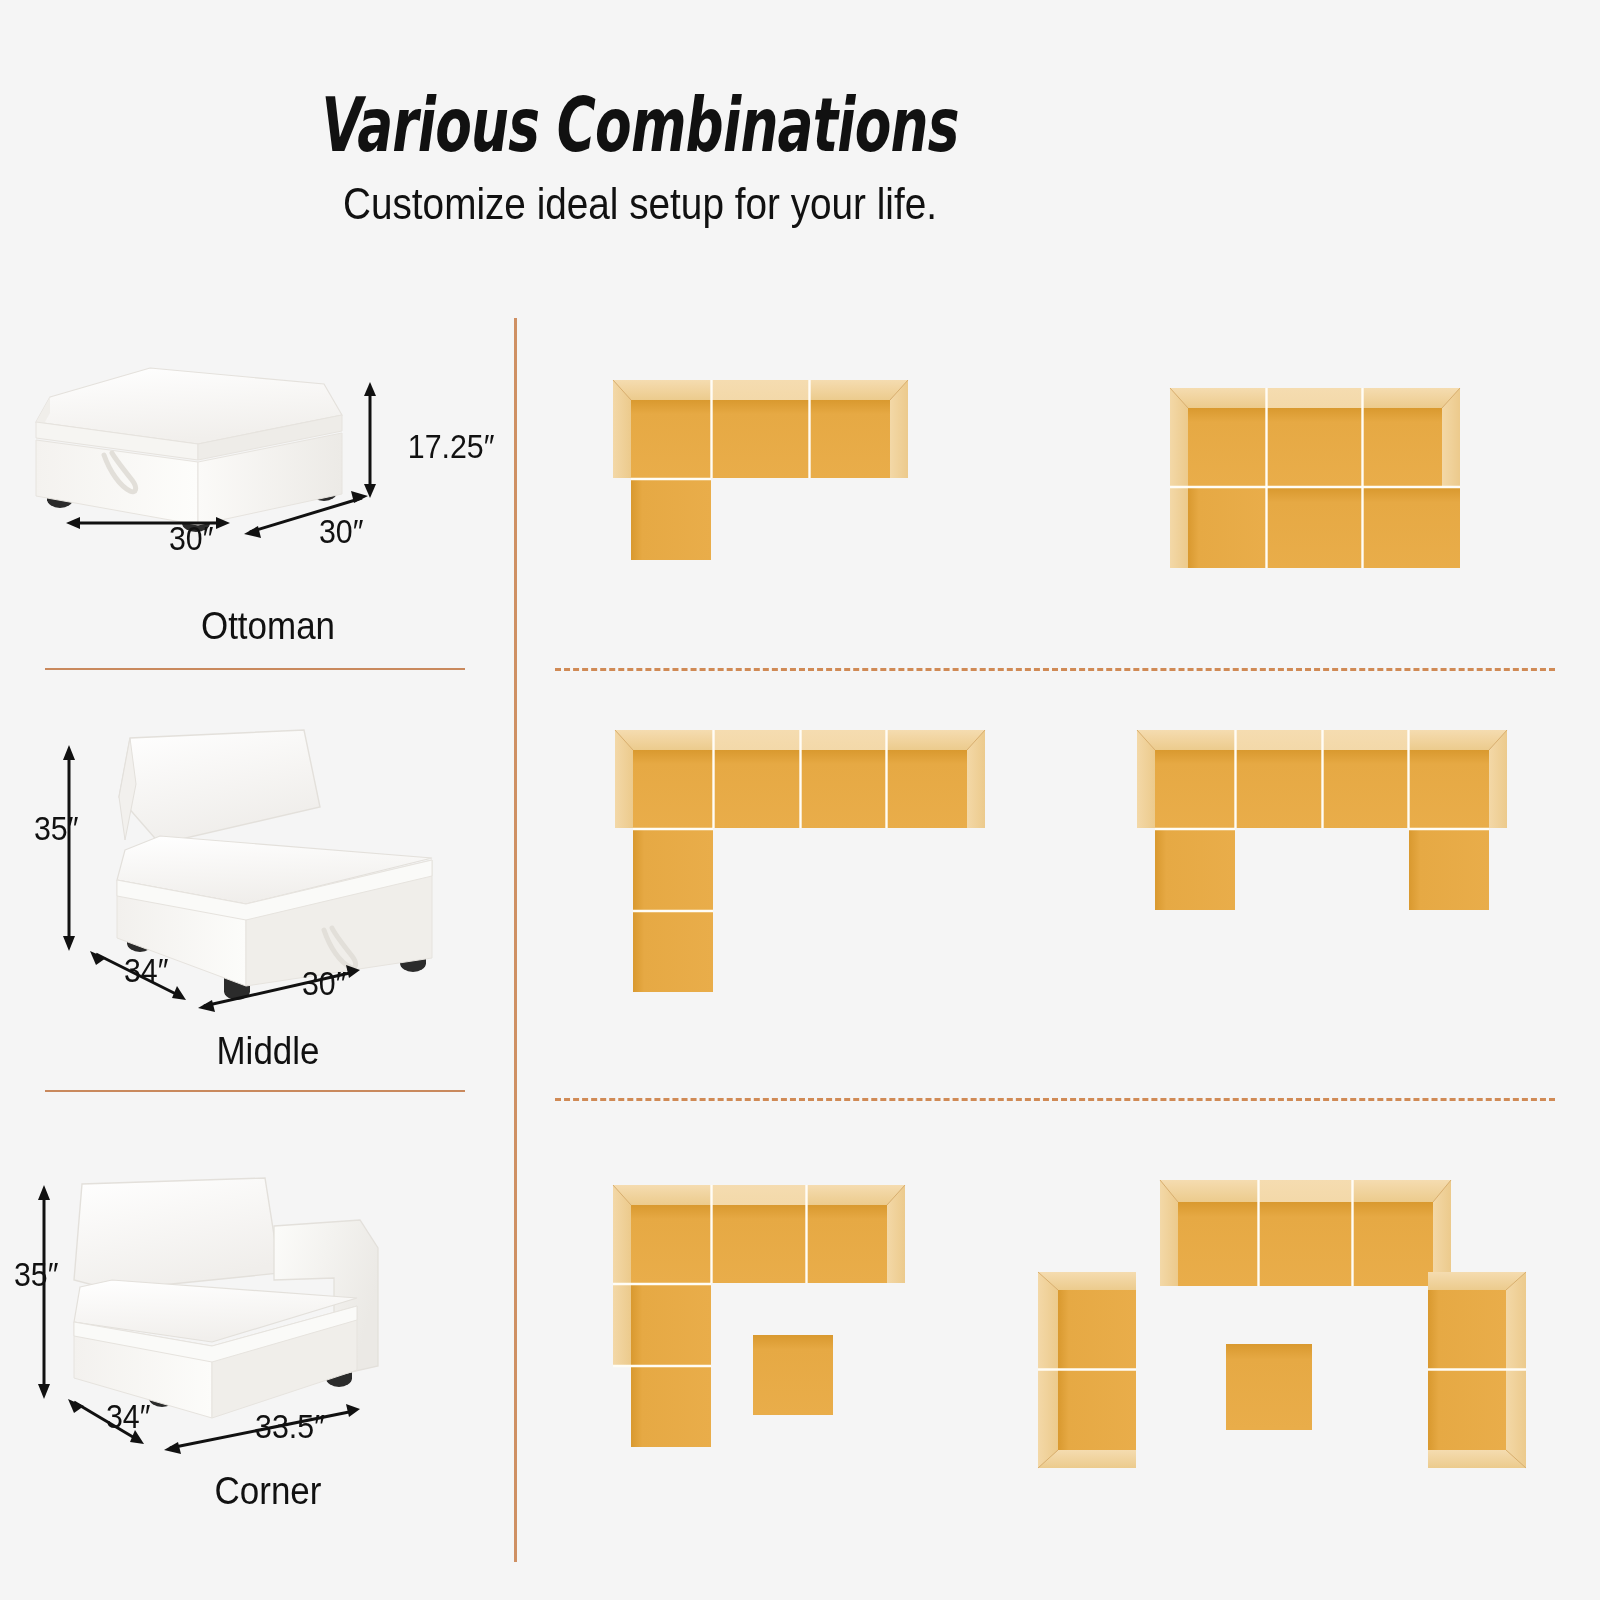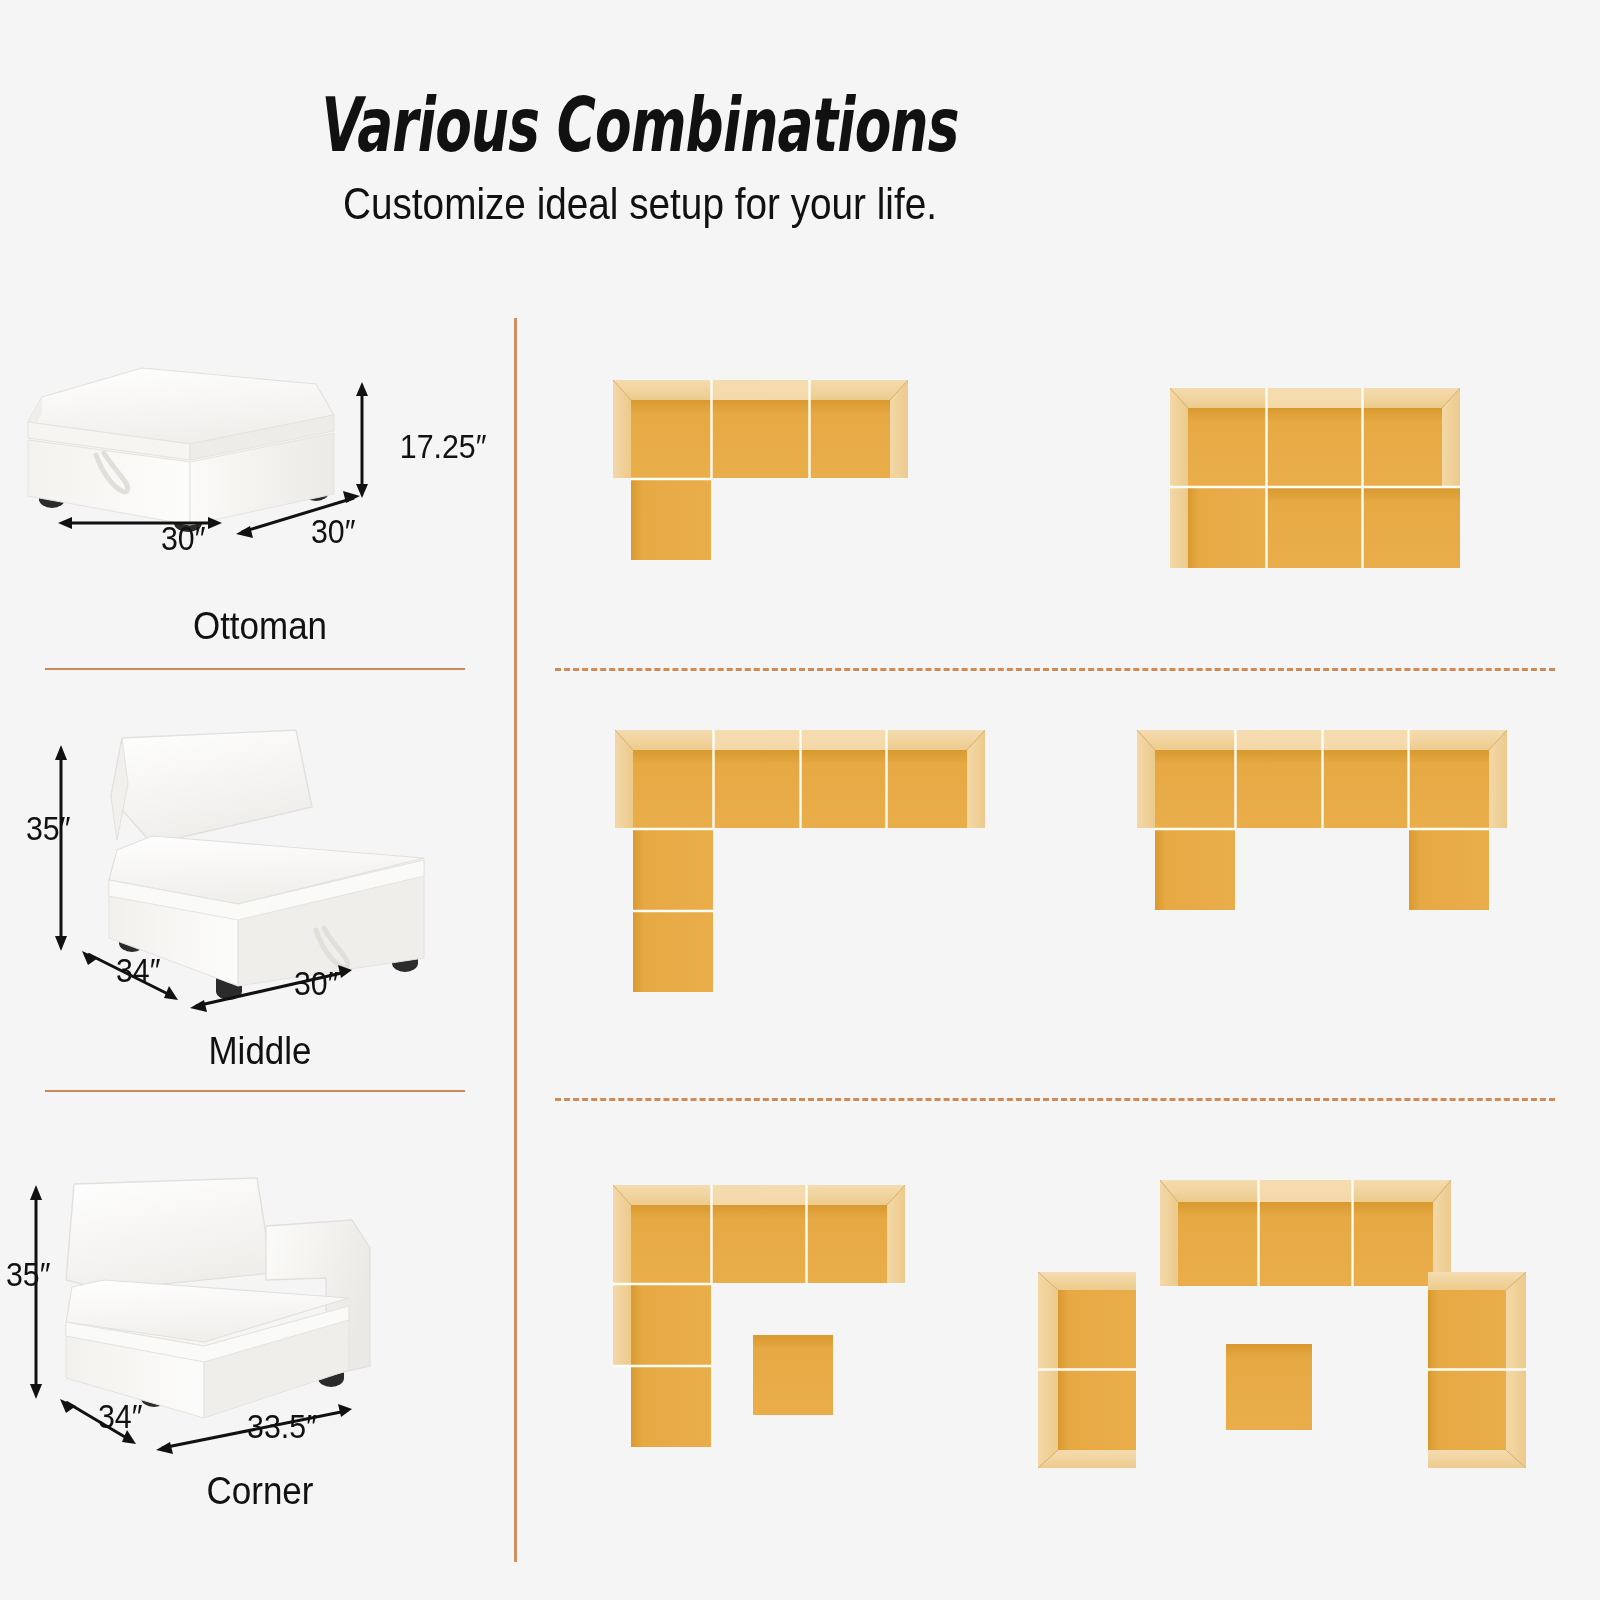--- a/index.html
+++ b/index.html
@@ -33,21 +33,21 @@
     transform: scaleX(0.88);
     line-height: 1.0;
   }
 
   
   .v-divider { position: absolute; left: 514px; top: 318px; width: 3px; height: 1244px; background: #cf9063; }
   .h-solid   { position: absolute; left: 45px; width: 420px; height: 2px; background: #c9895d; }
   .h-dashed  { position: absolute; left: 555px; width: 1000px; height: 0; border-top: 3px dashed #d08a55; }
 
   
-  .prod { position: absolute; left: 4px; width: 512px; }
+  .prod { position: absolute; left: 12px; width: 512px; }
   .prod-label {
     position: absolute; width: 512px; text-align: center;
     font-size: 38px; font-family: "Liberation Sans Narrow", "Liberation Sans", sans-serif;
     transform: scaleX(0.92);
   }
   .dim-text {
     position: absolute; font-size: 33px; font-weight: 500; color: #111;
     font-family: "Liberation Sans Narrow", "Liberation Sans", sans-serif;
     transform: scaleX(0.92); white-space: nowrap;
   }

